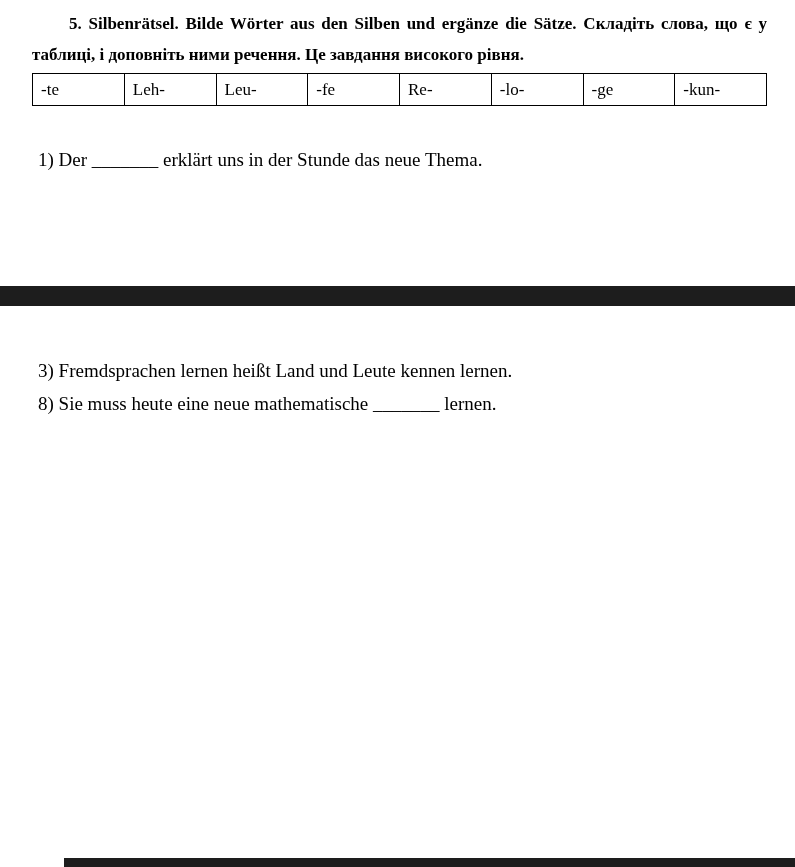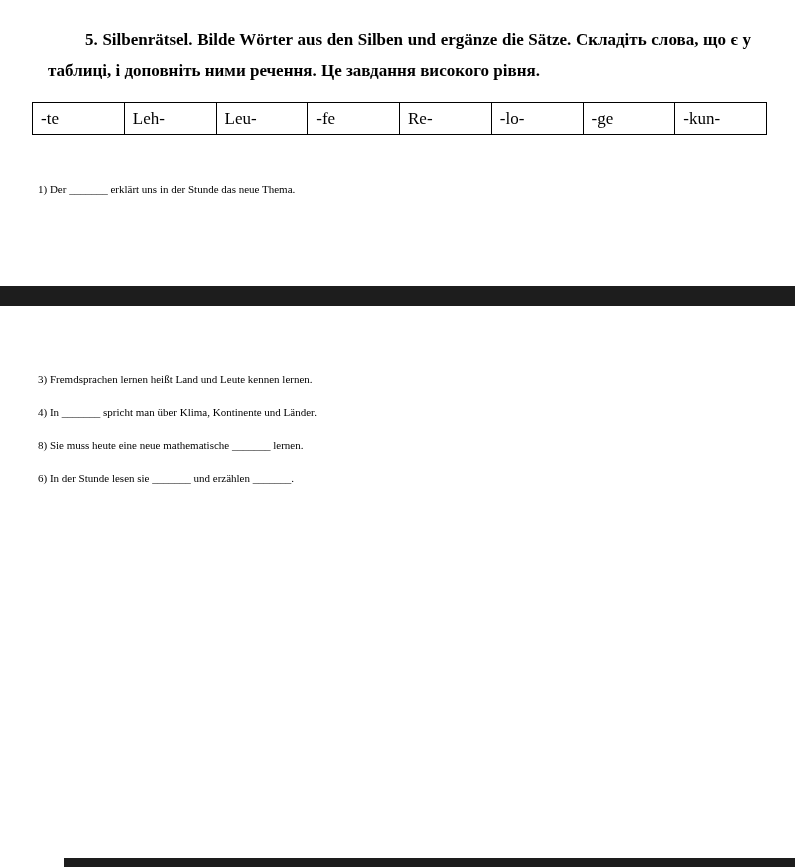--- a/index.html
+++ b/index.html
@@ -20,21 +20,21 @@
     top: 8px;
     left: 32px;
     right: 28px;
   }
   .exercise-title {
     font-size: 17px;
     font-weight: bold;
     line-height: 31px;
     text-align: justify;
     text-indent: 37px;
-    margin: 16px;
+    margin: 0;
   }
   table.syllable-table {
     border-collapse: collapse;
     width: 100%;
     margin-top: 3px;
     table-layout: fixed;
   }
   table.syllable-table td {
     border: 1px solid #000000;
     font-size: 17px;
@@ -43,21 +43,21 @@
     vertical-align: middle;
     white-space: nowrap;
   }
   .sentences-top {
     margin-top: 38px;
   }
   .sentences-bottom {
     margin-top: 41px;
   }
   .sentence {
-    font-size: 11px;
+    font-size: 19px;
     line-height: 32px;
     margin: 0 0 1px 6px;
   }
   .separator-bar-mid {
     position: absolute;
     left: 0;
     top: 286px;
     width: 795px;
     height: 20px;
     background: #1d1d1d;
@@ -95,21 +95,19 @@
 
   <div class="sentences-top">
     <p class="sentence">1) Der _______ erklärt uns in der Stunde das neue Thema.</p>
   </div>
 
 </div>
 
 <div class="separator-bar-mid"></div>
 
 <div class="page" style="top: 347px;">
-  <div class="sentences-bottom" style="margin-top: 16px; font-family: Liberation Serif, serif;">
+  <div class="sentences-bottom" style="margin-top: 8px; font-family: Liberation Serif, serif;">
     <p class="sentence">3) Fremdsprachen lernen heißt Land und Leute kennen lernen.</p>
-    <p class="sentence">4) In _______ spricht man über Klima, Kontinente und Länder.</p>
     <p class="sentence">8) Sie muss heute eine neue mathematische _______ lernen.</p>
-    <p class="sentence">6) In der Stunde lesen sie _______ und erzählen _______.</p>
   </div>
 </div>
 
 <div class="separator-bar-bottom"></div>
 
 </body></html>

